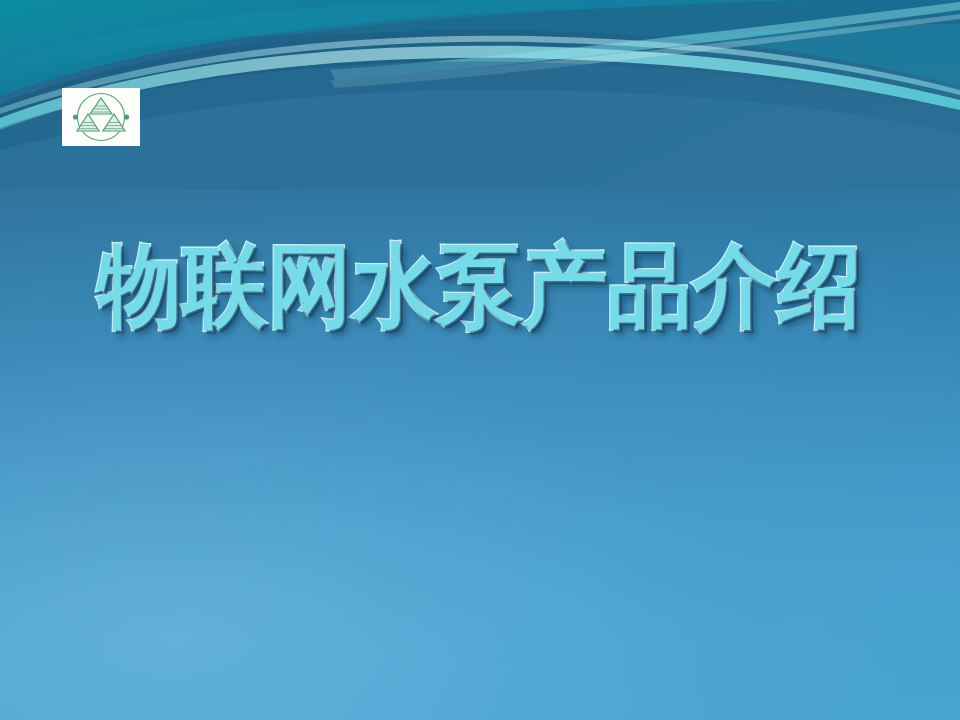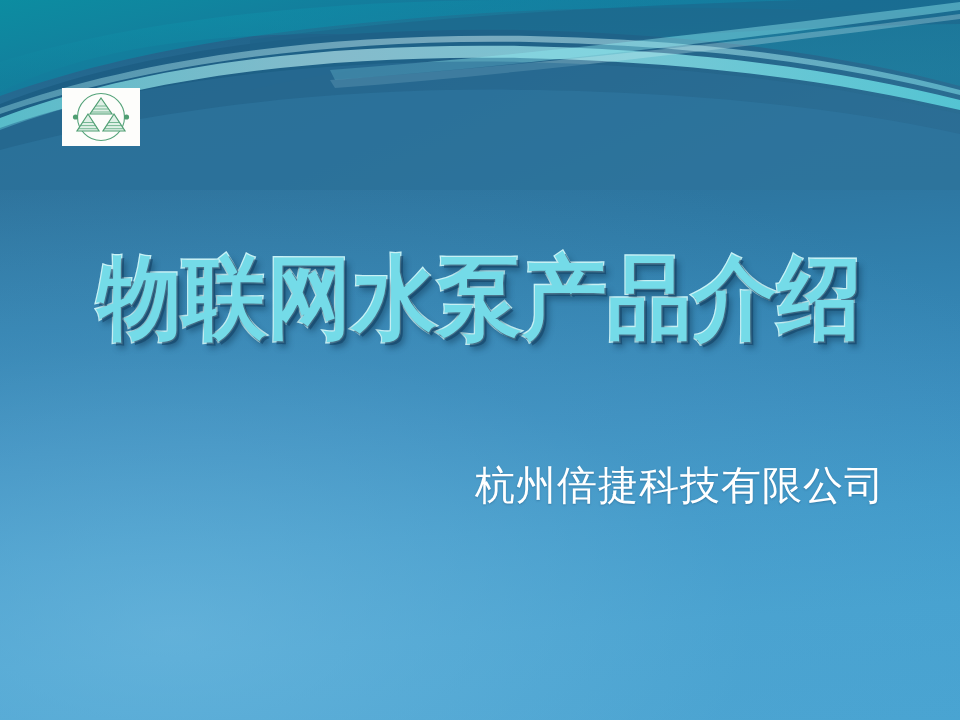--- a/index.html
+++ b/index.html
@@ -52,21 +52,21 @@
     height: 58px;
     background: #fdfdfb;
     padding: 0;
   }
   .logo-box svg { display: block; width: 78px; height: 58px; }
 
   
   .title-wrap {
     position: absolute;
     left: 0;
-    top: 244px;
+    top: 232px;
     width: 960px;
     height: 110px;
     display: flex;
     align-items: center;
     justify-content: center;
   }
   .title {
     font-family: "DejaVu Sans", "Liberation Sans", sans-serif;
     font-weight: 700;
     font-size: 84px;
@@ -231,17 +231,14 @@
           <line x1="42.8" x2="61.2" y1="40.7" y2="40.7"></line>
         </g>
       </g>
     </svg>
   </div>
 
   <div class="title-wrap">
     <div class="title">物联网水泵产品介绍</div>
   </div>
 
-  <div class="subtitle-wrap">
-    <div class="subtitle">杭州倍捷科技有限公司</div>
-  </div>
 
 </div>
 
 </body></html>

